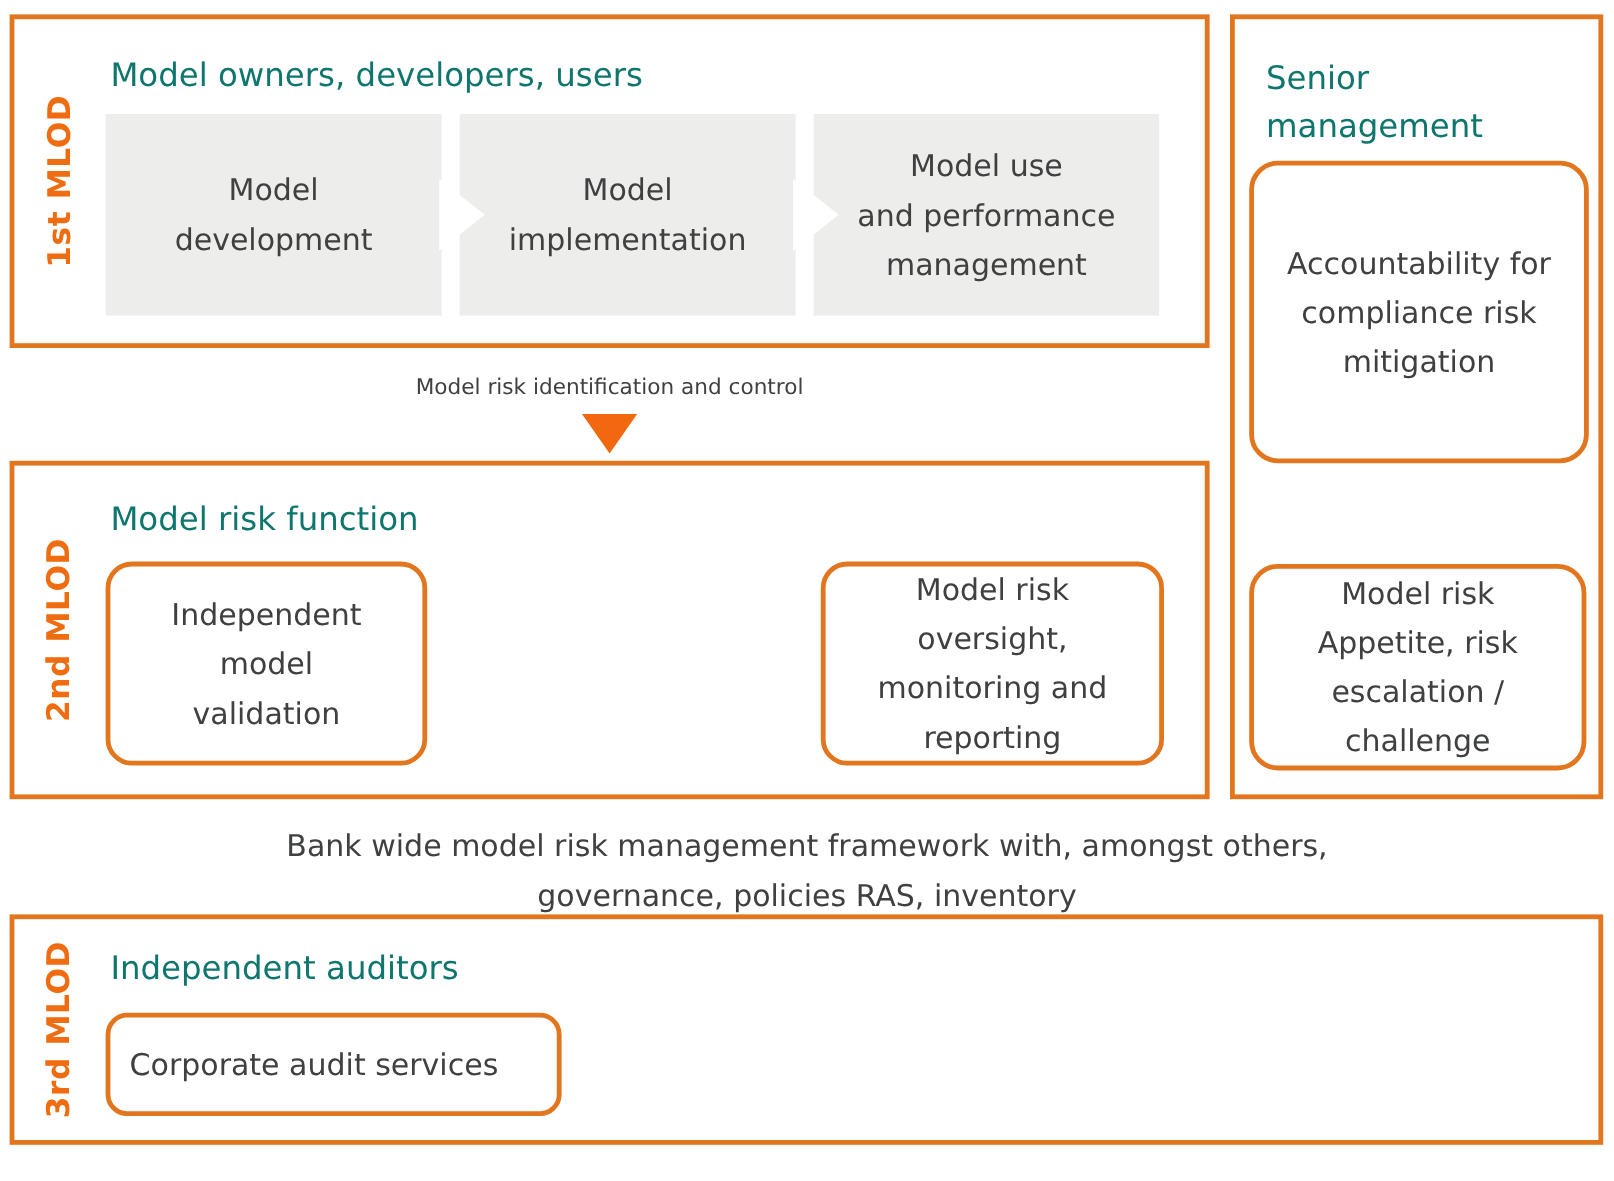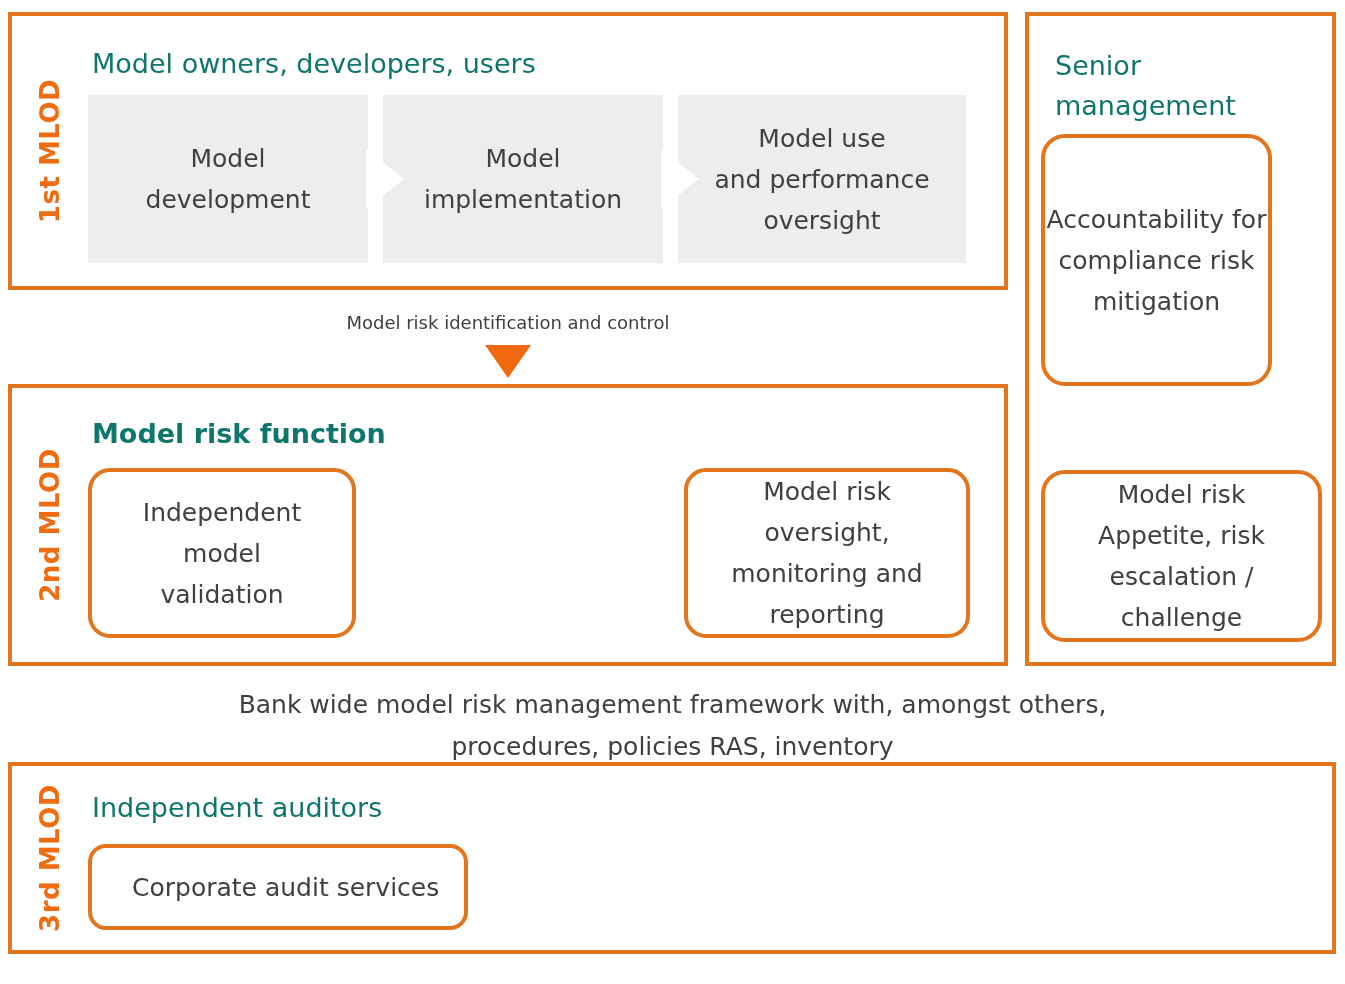--- a/index.html
+++ b/index.html
@@ -88,29 +88,29 @@
     display: flex; align-items: center; justify-content: center;
     text-align: center;
     font-size: 25px; line-height: 41px;
     white-space: pre-line;
   }
   .frame-lod2 .card { top: 80px; height: 170px; }
   .card-v1 { left: 76px;  width: 268px; }
   .card-v2 { left: 375px; width: 282px; }
   .card-v3 { left: 672px; width: 286px; }
 
-  .card-sen1 { left: 12px; top: 118px; width: 231px; height: 252px; border-radius: 24px; }
+  .card-sen1 { left: 12px; top: 118px; width: 283px; height: 252px; border-radius: 24px; }
   .card-sen2 { left: 12px; top: 454px; width: 281px; height: 172px; border-radius: 24px; }
 
   .card-audit {
     left: 76px; top: 78px; width: 380px; height: 86px;
     border-radius: 18px;
     justify-content: flex-start;
     text-align: left;
-    padding-left: 40px;
+    padding-left: 16px;
   }
 
   
   .flow-note {
     position: absolute;
     left: 8px; top: 306px; width: 1000px;
     text-align: center;
   }
   .flow-note .note-text { font-size: 18px; line-height: 34px; }
   .flow-note .down-triangle {
@@ -139,21 +139,21 @@
     <div class="mlod-strip">
       <span>1st MLOD</span>
     </div>
     <h2 class="section-title" style="margin:0;font-weight:normal;">Model owners, developers, users</h2>
     <div class="step step-1">Model
 development</div>
     <div class="step step-2">Model
 implementation</div>
     <div class="step step-3">Model use
 and performance
-oversight</div>
+management</div>
     <div class="chevron chevron-1"></div>
     <div class="chevron chevron-2"></div>
   </section>
 
   <section class="frame frame-senior">
     <h2 class="section-title" style="margin:0;font-weight:normal;">Senior
 management</h2>
     <div class="card card-sen1">Accountability for
 compliance risk
 mitigation</div>
@@ -165,32 +165,32 @@
 
   <div class="flow-note">
     <div class="note-text">Model risk identification and control</div>
     <div class="down-triangle"></div>
   </div>
 
   <section class="frame frame-lod2">
     <div class="mlod-strip">
       <span>2nd MLOD</span>
     </div>
-    <h2 class="section-title" style="margin:0;font-weight:bold;">Model risk function</h2>
+    <h2 class="section-title" style="margin:0;font-weight:normal;">Model risk function</h2>
     <div class="card card-v1">Independent
 model
 validation</div>
     <div class="card card-v3">Model risk
 oversight,
 monitoring and
 reporting</div>
   </section>
 
   <div class="framework-note">Bank wide model risk management framework with, amongst others,
-procedures, policies RAS, inventory</div>
+governance, policies RAS, inventory</div>
 
   <section class="frame frame-lod3">
     <div class="mlod-strip">
       <span>3rd MLOD</span>
     </div>
     <h2 class="section-title" style="margin:0;font-weight:normal;">Independent auditors</h2>
     <div class="card card-audit">Corporate audit services</div>
   </section>
 
 </div>

